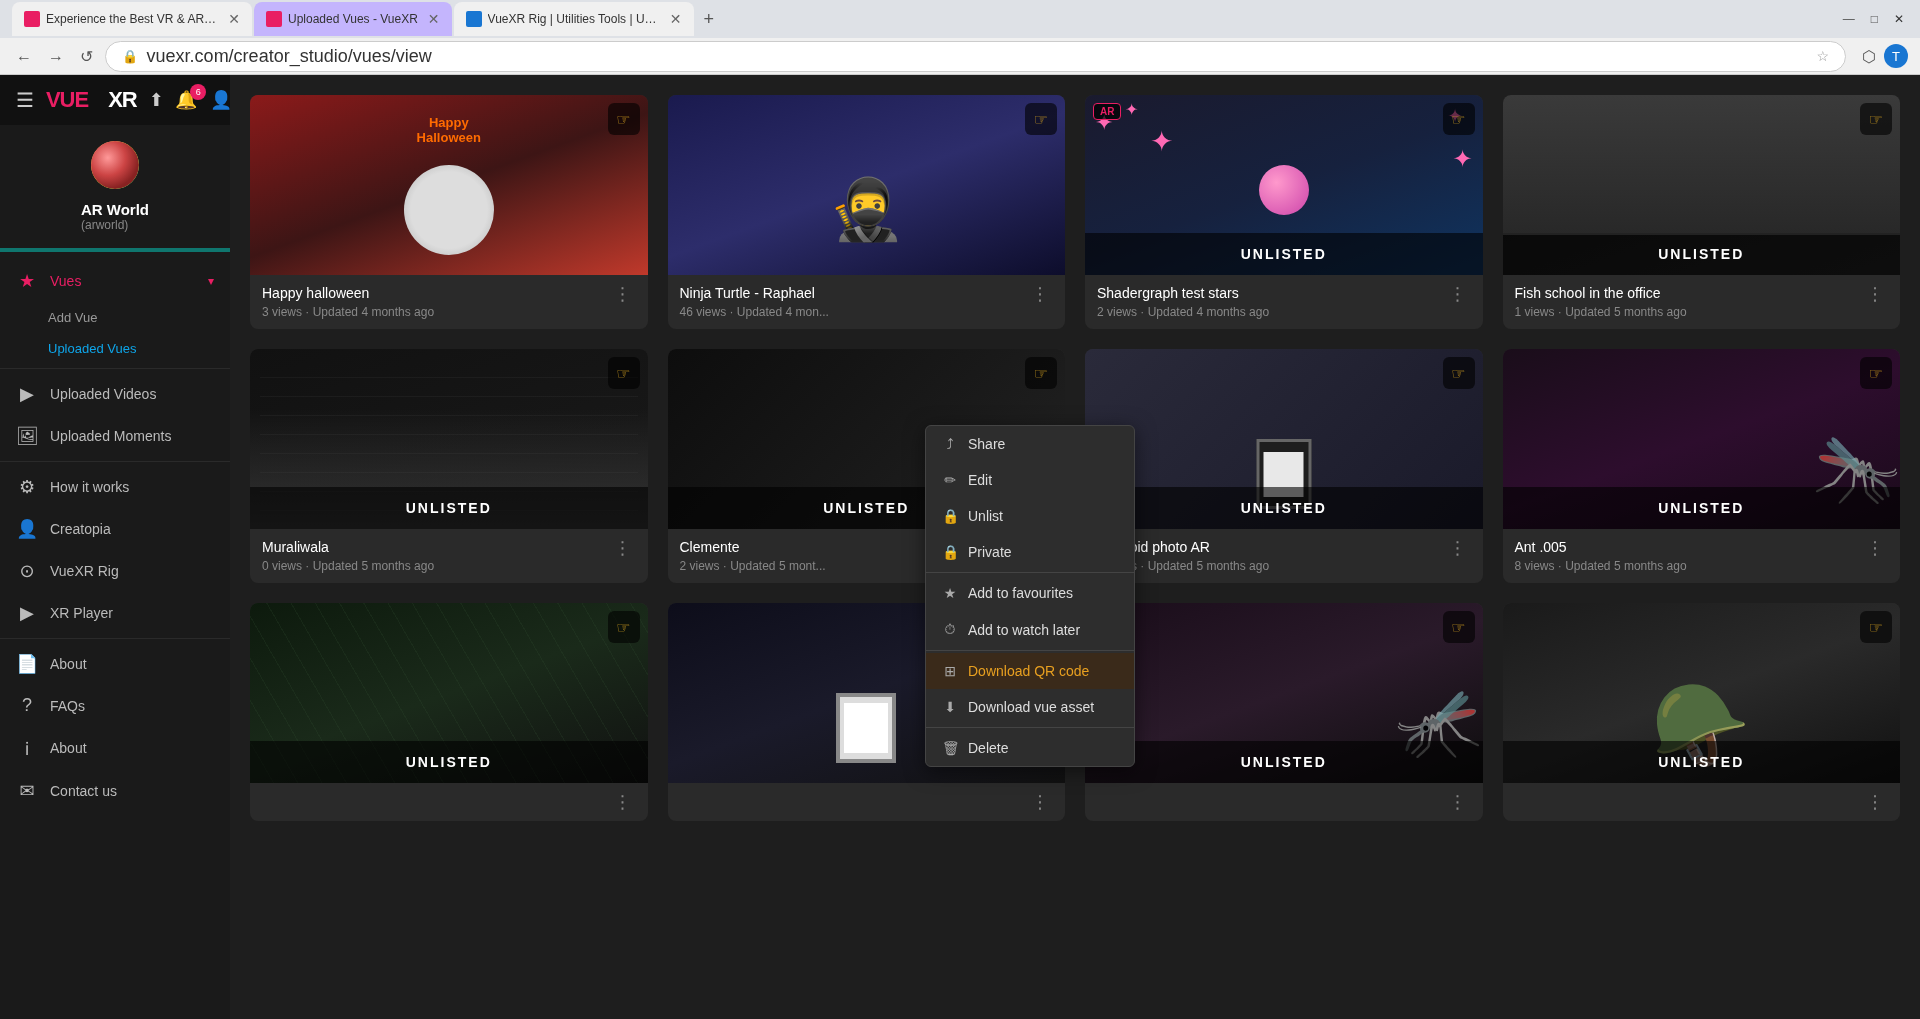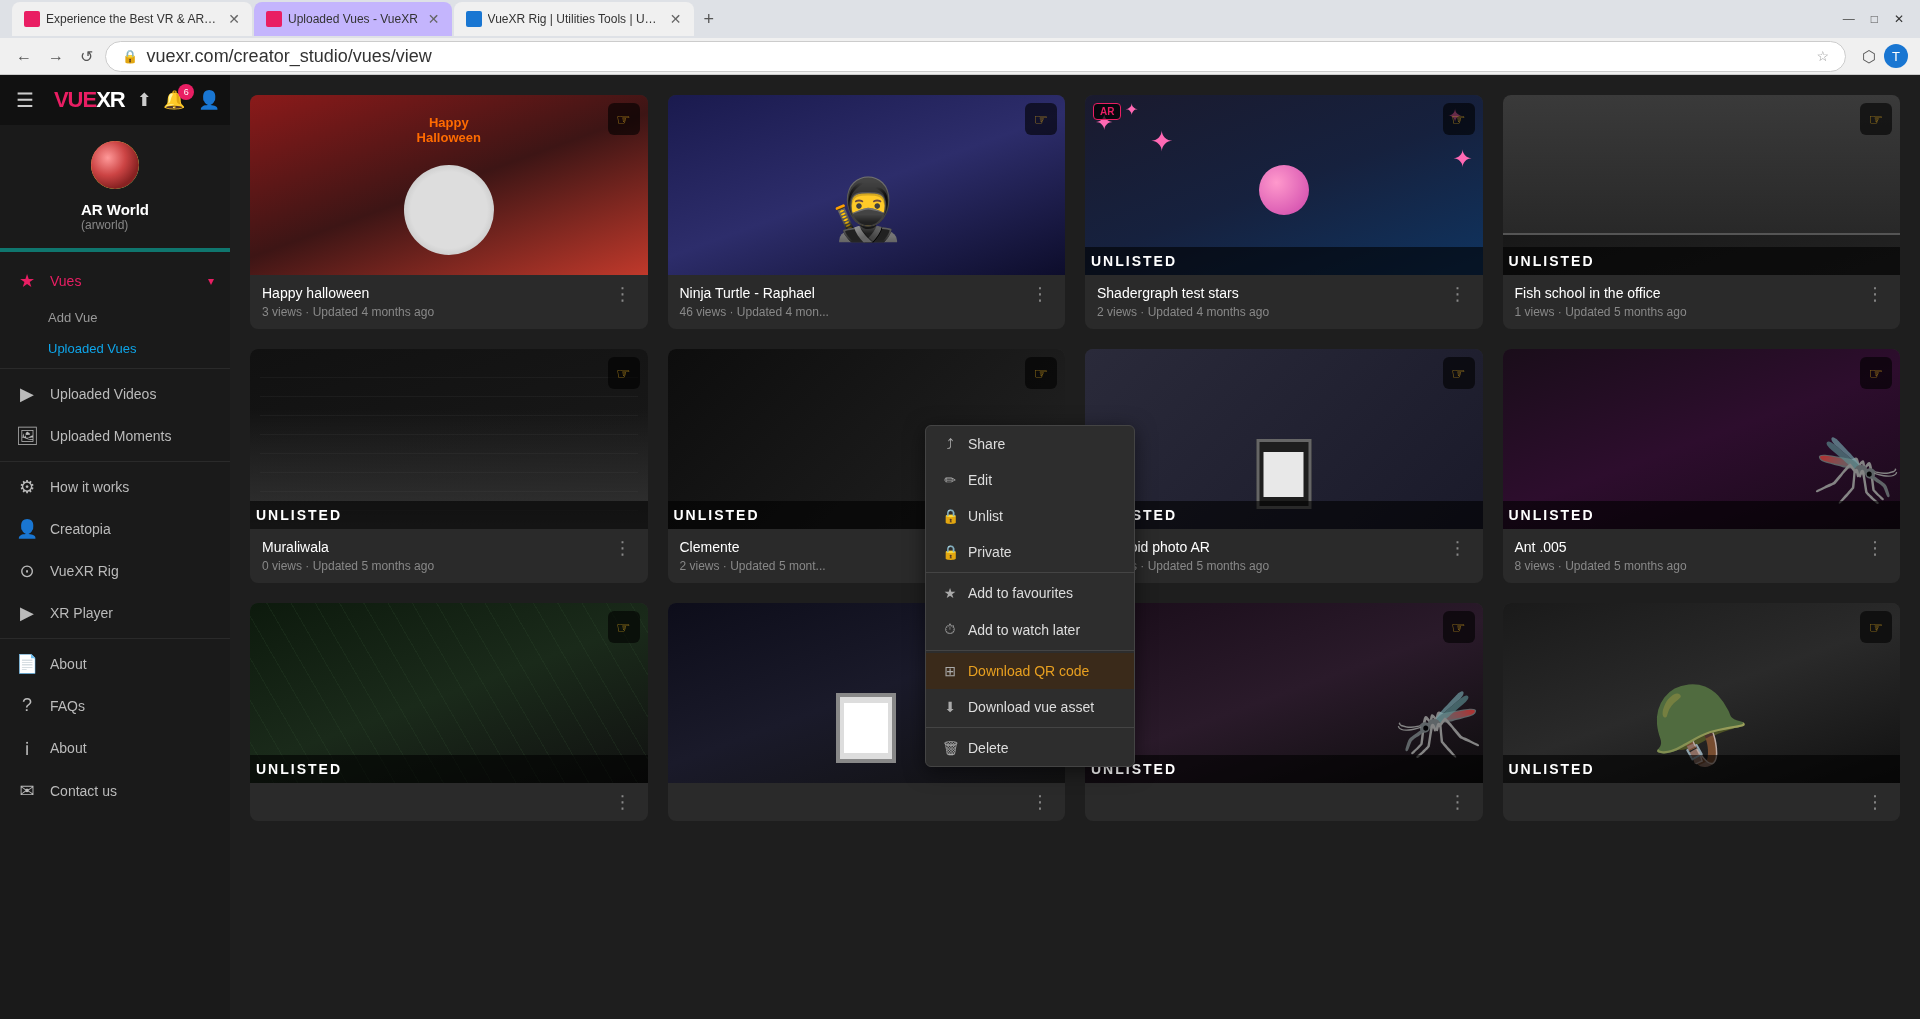--- a/index.html
+++ b/index.html
@@ -104,22 +104,22 @@
       padding: 12px 16px;
       gap: 12px;
       background: #111;
     }
     .hamburger-icon { color: #ccc; font-size: 20px; cursor: pointer; }
     .logo {
       font-size: 22px;
       font-weight: 900;
       letter-spacing: -1px;
     }
-    .logo-vue { color: #e91e63; margin-left: 8px; }
-    .logo-xr { color: white; }
+    .logo-vue { color: #e91e63; }
+    .logo-xr { color: white; margin-left: 20px; }
     .sidebar-profile {
       display: flex;
       align-items: center;
       gap: 12px;
       padding: 16px;
       border-bottom: 4px solid #0f766e;
       flex-direction: column;
     }
     .avatar {
       width: 48px;
@@ -216,21 +216,22 @@
     .thumb-ant {
       background: linear-gradient(160deg, #1a0d1a 0%, #2d0d2d 50%, #1a0a1a 100%);
     }
     .unlisted-badge {
       position: absolute;
       bottom: 0;
       left: 0;
       right: 0;
       background: rgba(0,0,0,0.6);
       color: white;
-      padding: 6px;
+      text-align: center;
+      padding: 13px;
       font-size: 14px;
       font-weight: 600;
       letter-spacing: 2px;
     }
     .ar-badge {
       position: absolute;
       top: 8px;
       left: 8px;
       background: rgba(0,0,0,0.7);
       border: 1px solid #e91e63;

